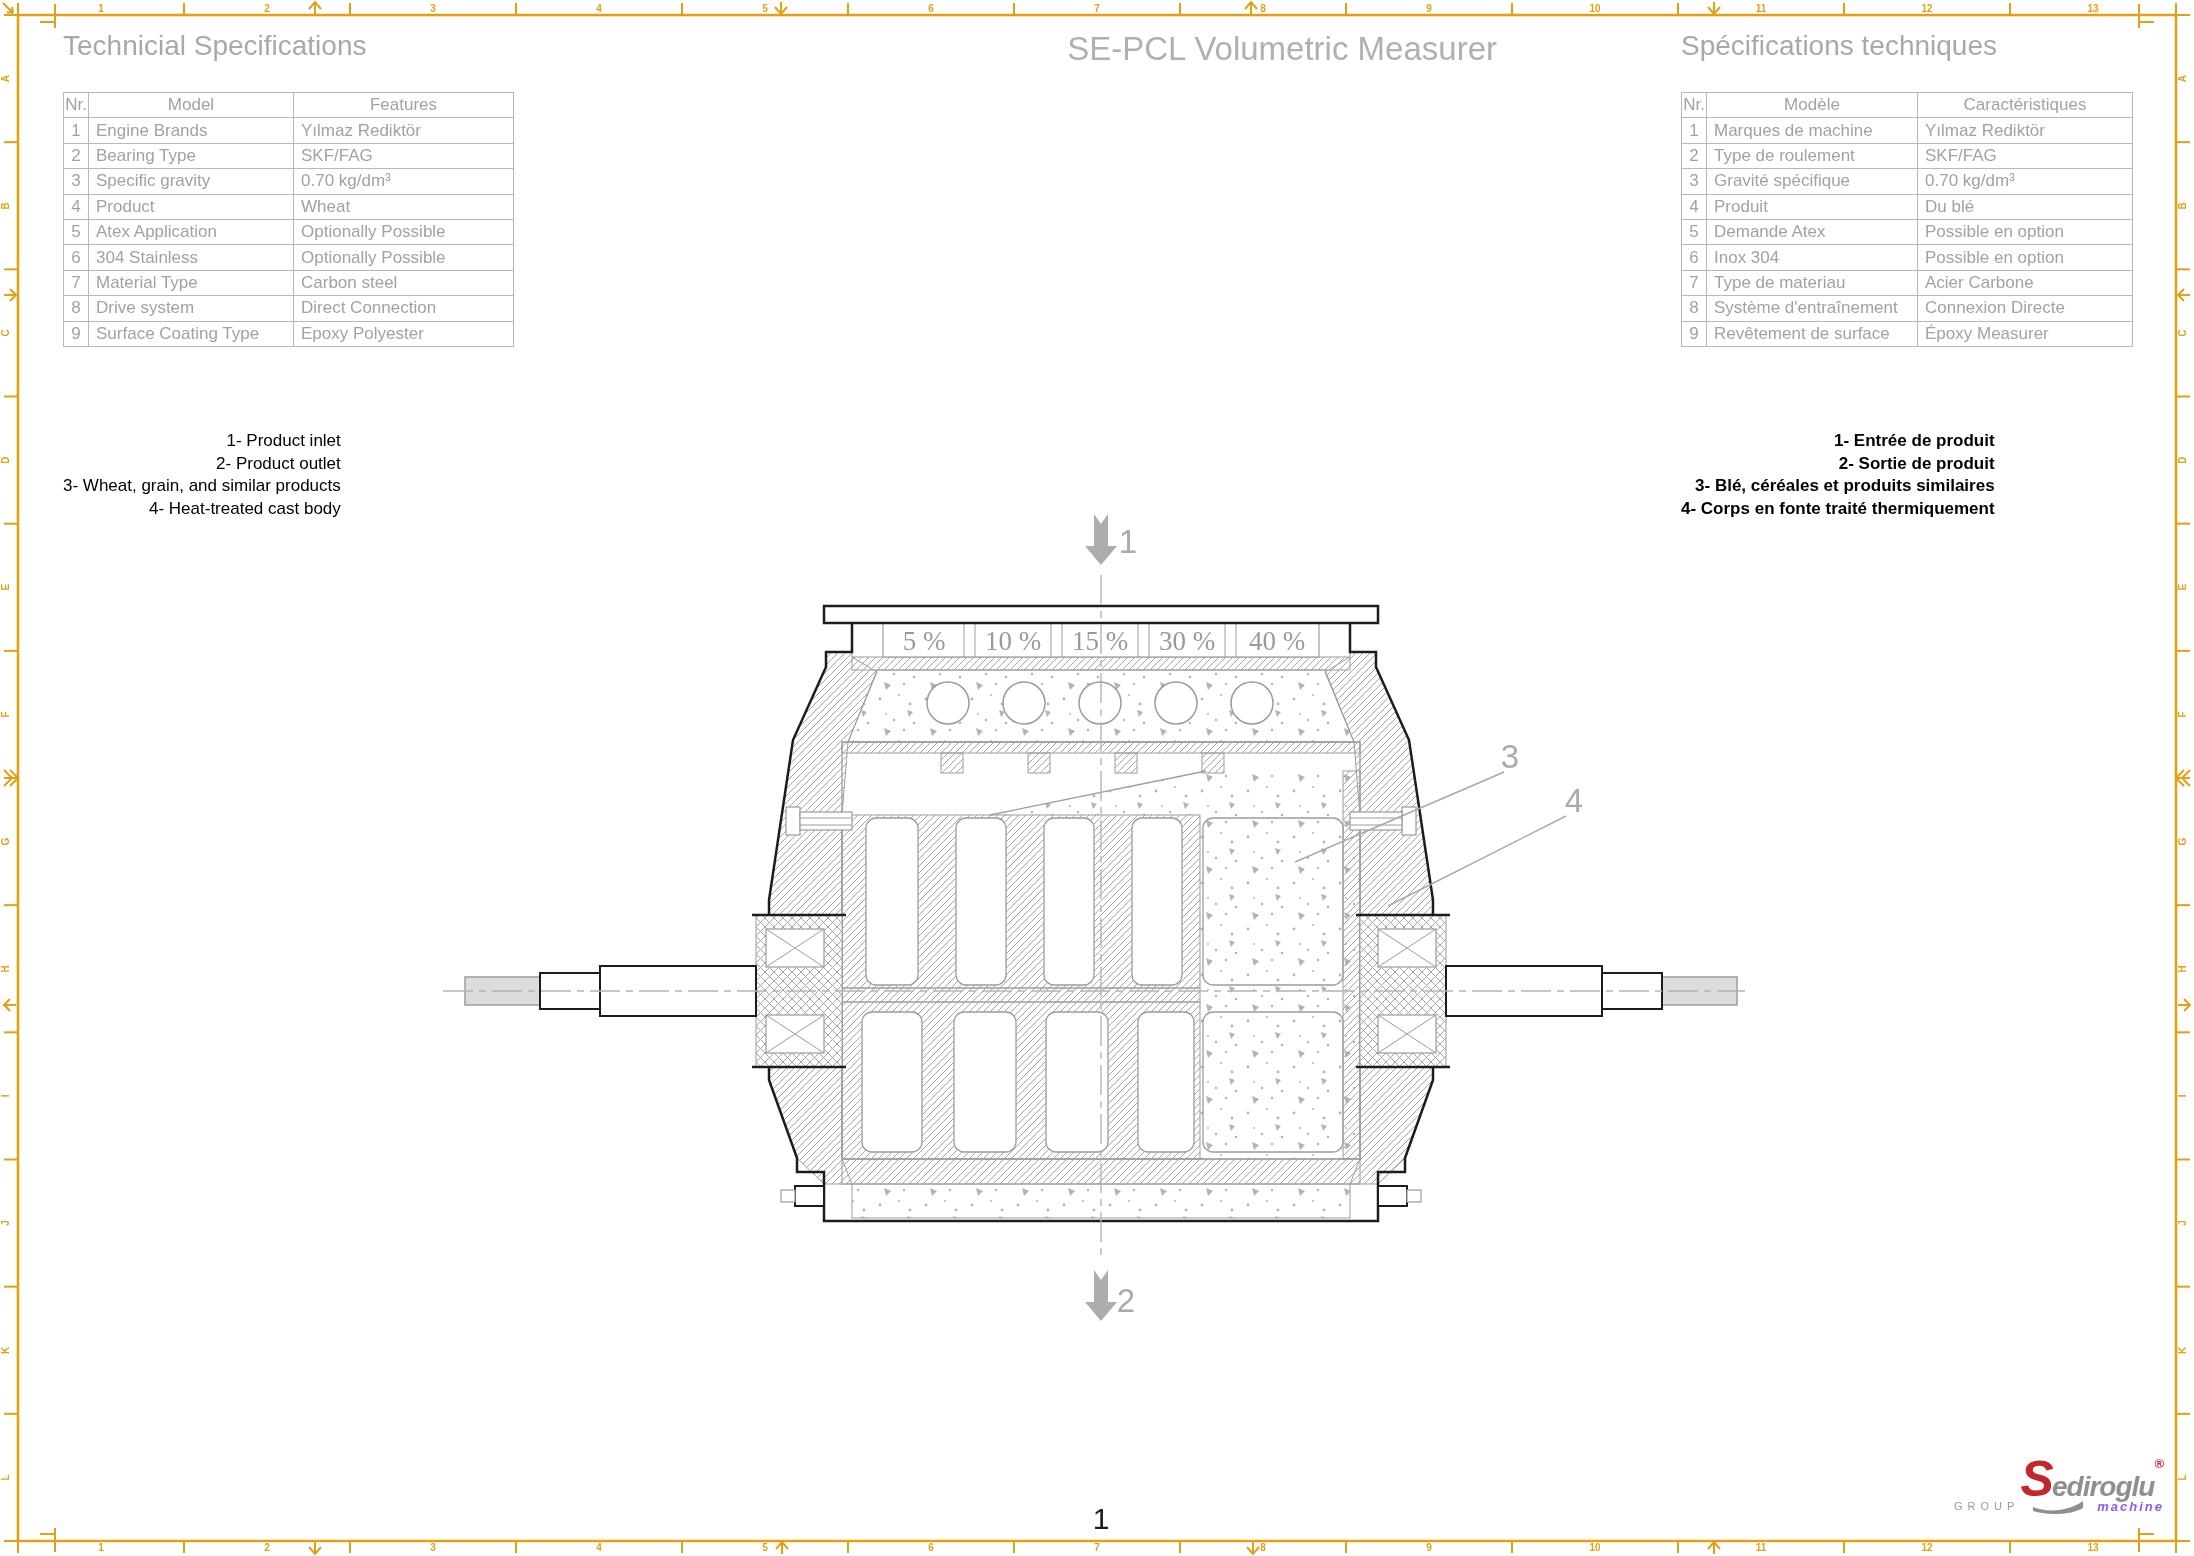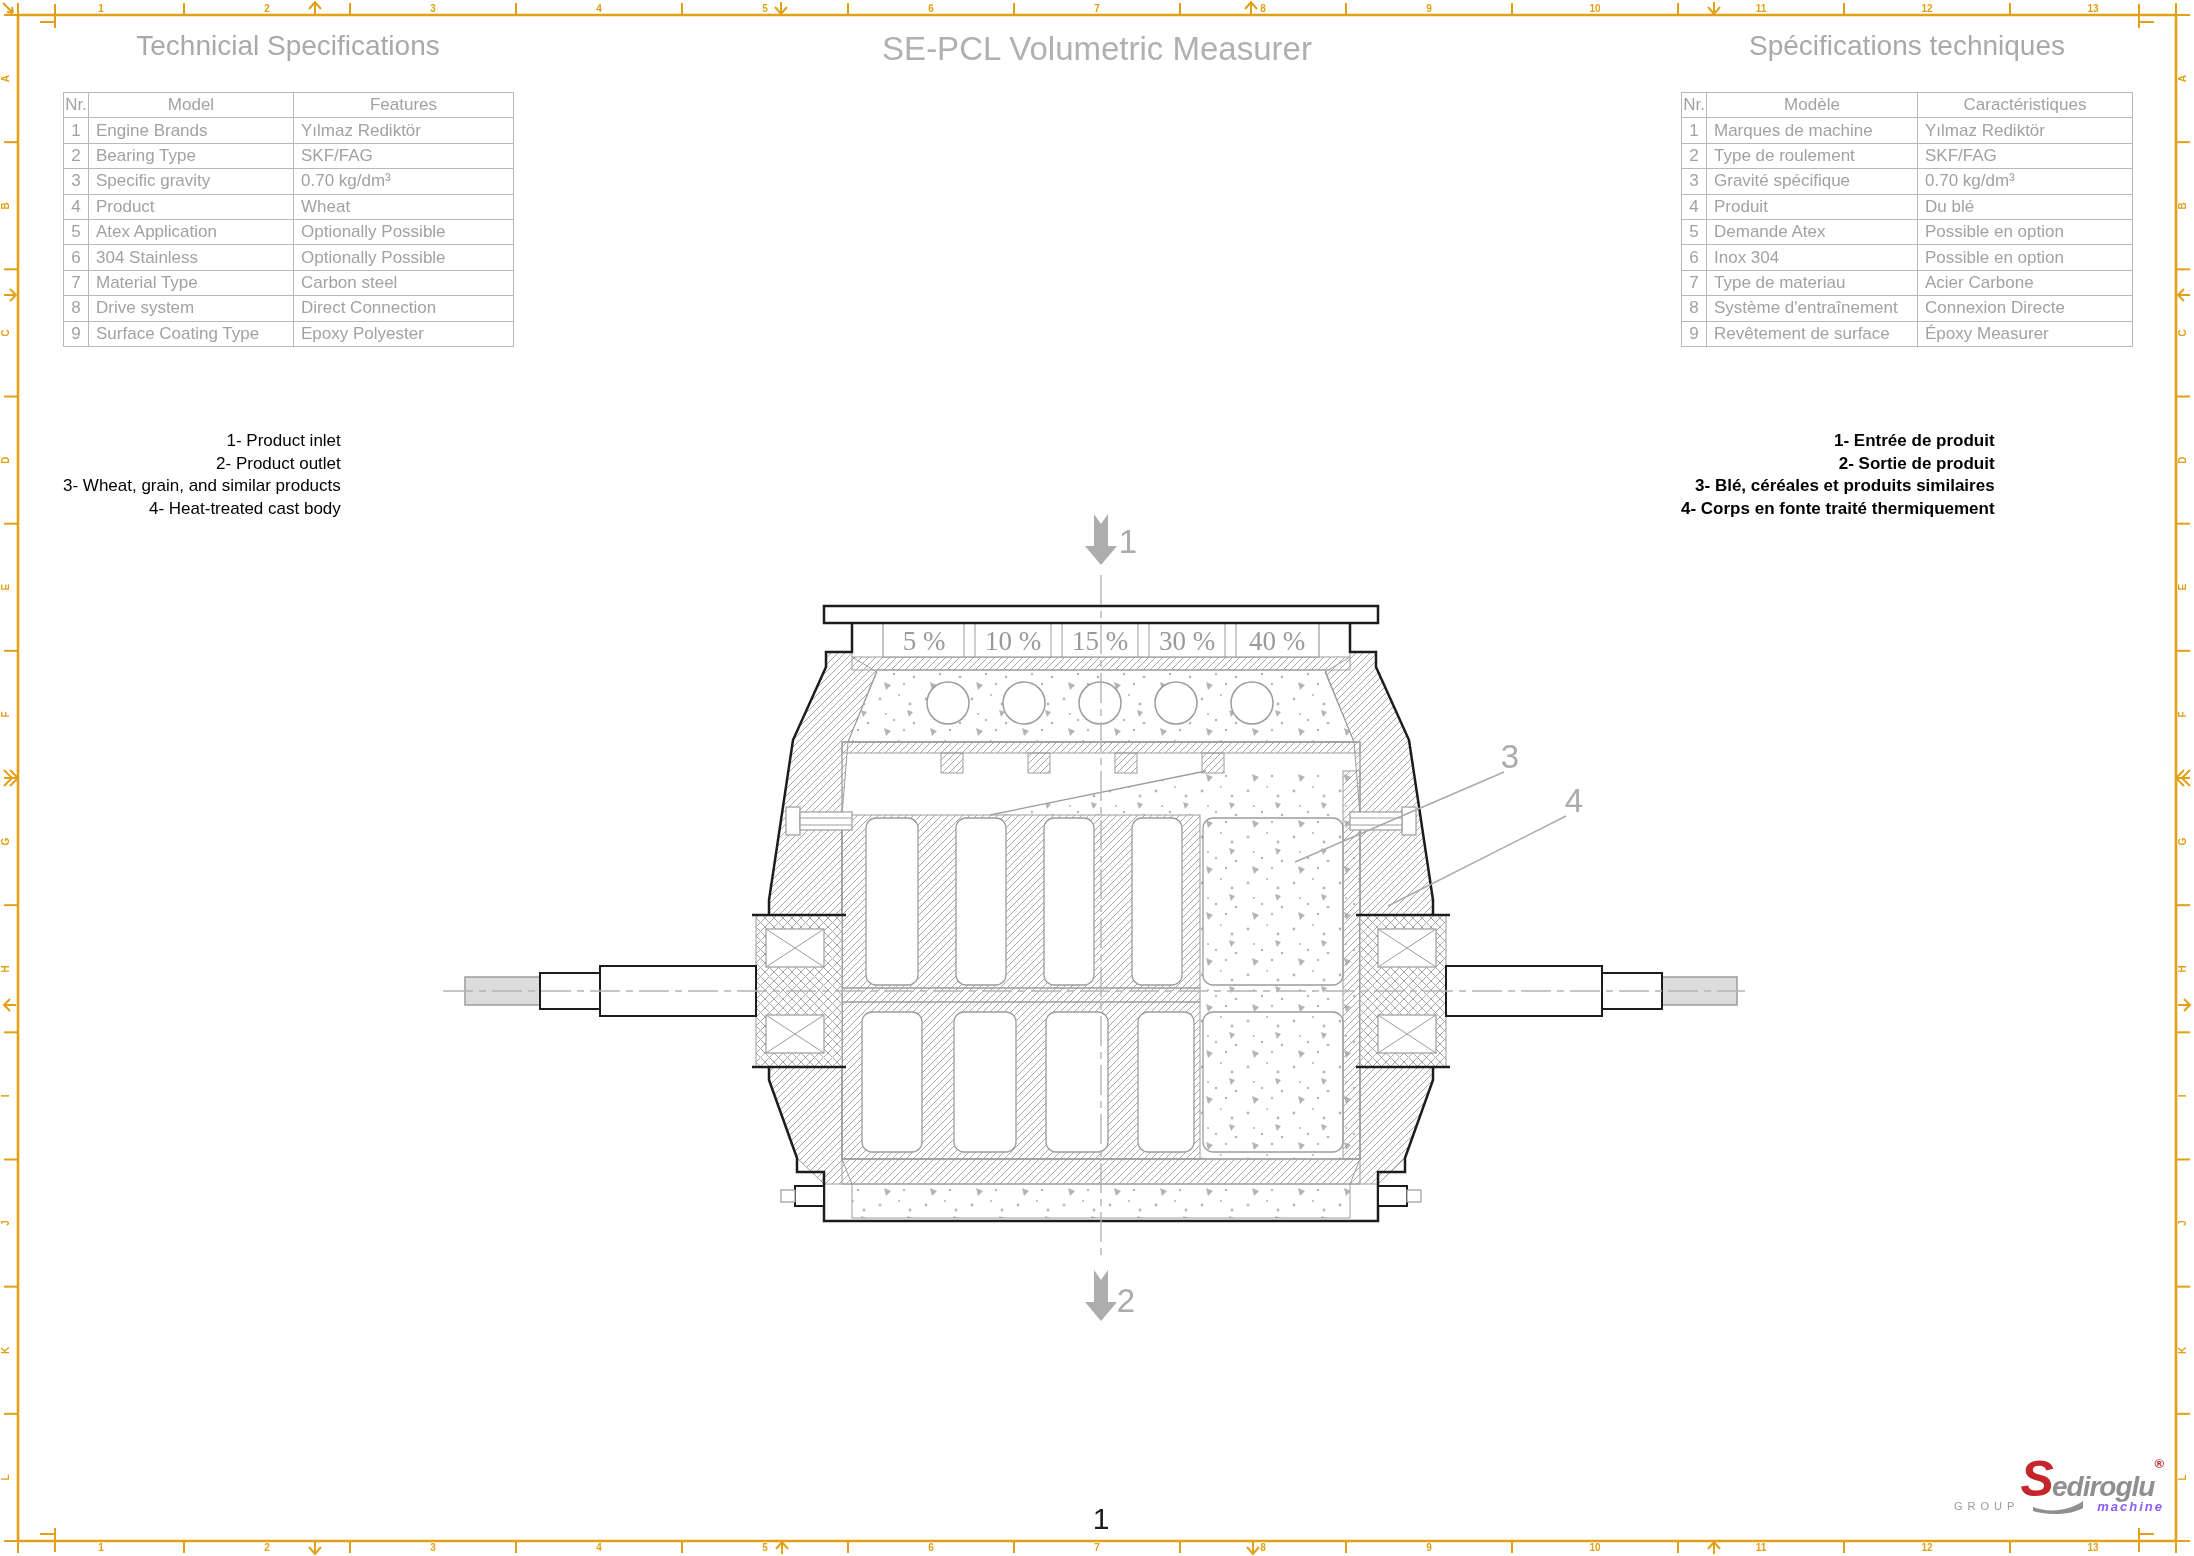--- a/index.html
+++ b/index.html
@@ -1,20 +1,20 @@
 <!DOCTYPE html>
 <html><head>
 <meta charset="utf-8">
 <style>
   html,body{margin:0;padding:0;background:#fff;}
   #sheet{position:relative;width:2194px;height:1556px;background:#fff;overflow:hidden;
          font-family:"Liberation Sans",sans-serif;}
   .abs{position:absolute;}
-  .sec-title{font-size:28px;color:#a9a9a9;text-align:center;white-space:nowrap;}
-  .main-title{font-size:33px;color:#b0b0b0;text-align:center;white-space:nowrap;}
+  .sec-title{font-size:28px;color:#a9a9a9;text-align:left;white-space:nowrap;}
+  .main-title{font-size:33px;color:#b0b0b0;text-align:right;white-space:nowrap;}
   table.spec{border-collapse:collapse;table-layout:fixed;font-size:17px;color:#a2a2a2;}
   table.spec td,table.spec th{border:1.5px solid #b8b8b8;height:24.4px;padding:0 0 0 7px;
       font-weight:normal;overflow:hidden;white-space:nowrap;text-align:left;}
   table.spec th{text-align:center;padding:0;margin-top:23px;}
   table.spec td:first-child{text-align:center;padding:0;}
   .notes{font-size:17px;color:#000000;line-height:22.6px;white-space:nowrap;text-align:right;}
   .pct{font-family:"Liberation Serif",serif;font-size:27px;fill:#9a9a9a;text-anchor:middle;}
   .co{font-family:"Liberation Sans",sans-serif;font-size:33px;fill:#ababab;text-anchor:middle;}
   #page-num{font-size:30px;color:#1c1c1c;text-align:center;}
   

